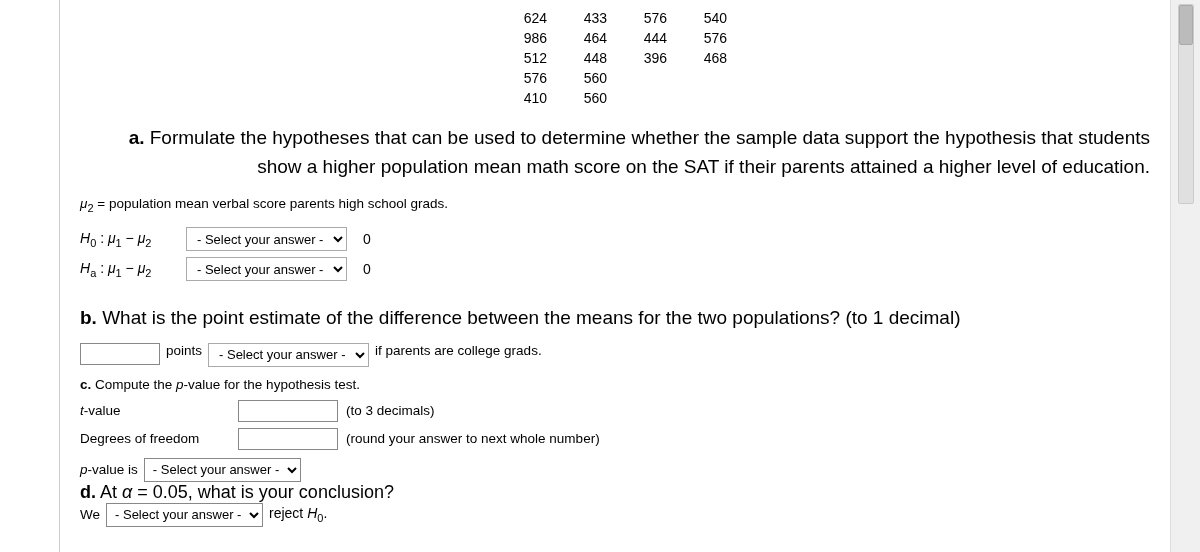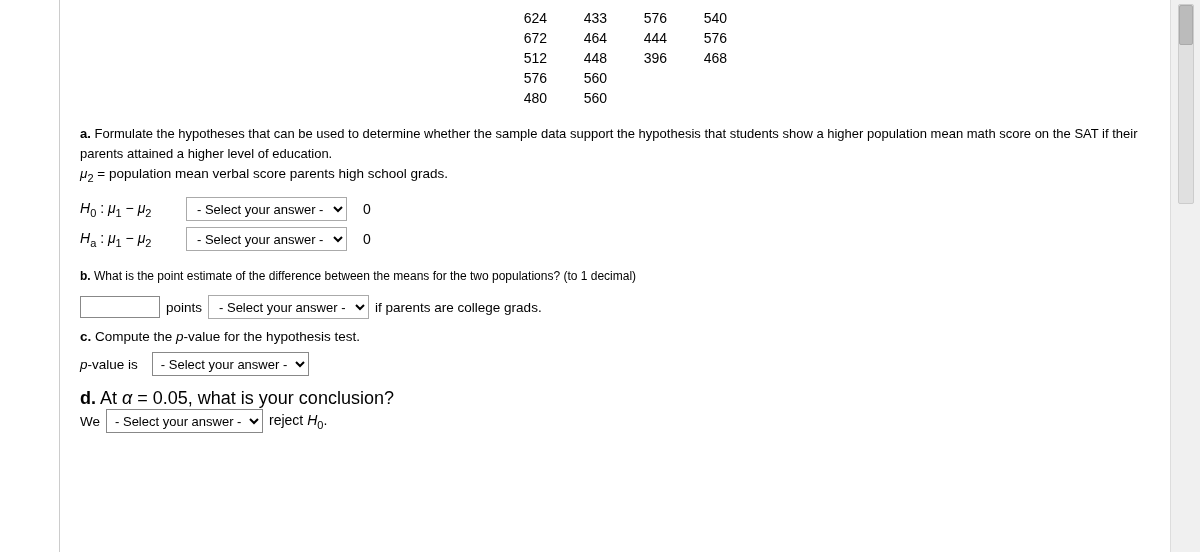--- a/index.html
+++ b/index.html
@@ -35,24 +35,25 @@
       display: grid;
       grid-template-columns: repeat(4, 60px);
       gap: 0;
       text-align: right;
     }
     .data-cell {
       padding: 2px 8px;
       font-size: 14px;
     }
     .problem-text {
-      font-size: 13px;
+      font-size: 19px;
       line-height: 1.5;
-      margin-bottom: 0;
+      margin-bottom: 12px;
       max-width: 1100px;
+      text-align: right;
     }
     .bold-label {
       font-weight: bold;
     }
     .mu-def {
       font-size: 13.5px;
       margin-bottom: 4px;
       line-height: 1.6;
     }
     .hypothesis-row {
@@ -72,28 +73,28 @@
       padding: 2px 6px;
       font-size: 13px;
       cursor: pointer;
       height: 24px;
       min-width: 160px;
     }
     .zero-label {
       font-size: 14px;
     }
     .section-b {
-      margin-top: 16px;
+      margin-top: 23px;
       margin-bottom: 10px;
-      font-size: 12px;
+      font-size: 19px;
       line-height: 1.5;
     }
     .points-row {
       display: flex;
-      align-items: center;
+      align-items: flex-start;
       gap: 6px;
       margin-bottom: 10px;
       font-size: 13.5px;
     }
     .points-input {
       border: 1px solid #aaa;
       width: 80px;
       height: 22px;
       padding: 2px 4px;
     }
@@ -120,22 +121,22 @@
       width: 100px;
       height: 22px;
       padding: 2px 4px;
     }
     .compute-hint {
       font-size: 13.5px;
     }
     .pvalue-row {
       display: flex;
       align-items: center;
-      gap: 14px;
-      margin-bottom: 12px;
+      gap: 6px;
+      margin-bottom: 0;
       font-size: 13.5px;
     }
     .section-d {
       font-size: 18px;
     }
     .conclusion-row {
       display: flex;
       align-items: center;
       gap: 6px;
       font-size: 13.5px;
@@ -198,33 +199,33 @@
   <div class="left-border"></div>
 
   <div class="main-content">
 
     <div class="data-table-area">
       <div class="data-table">
         <span class="data-cell">624</span>
         <span class="data-cell">433</span>
         <span class="data-cell">576</span>
         <span class="data-cell">540</span>
-        <span class="data-cell">672</span>
+        <span class="data-cell">986</span>
         <span class="data-cell">464</span>
         <span class="data-cell">444</span>
         <span class="data-cell">576</span>
         <span class="data-cell">512</span>
         <span class="data-cell">448</span>
         <span class="data-cell">396</span>
         <span class="data-cell">468</span>
         <span class="data-cell">576</span>
         <span class="data-cell">560</span>
         <span class="data-cell"></span>
         <span class="data-cell"></span>
-        <span class="data-cell">480</span>
+        <span class="data-cell">410</span>
         <span class="data-cell">560</span>
         <span class="data-cell"></span>
         <span class="data-cell"></span>
       </div>
     </div>
 
     <div class="problem-text">
       <span class="bold-label">a.</span>
       Formulate the hypotheses that can be used to determine whether the sample data support the hypothesis that students show a higher population mean math score on the SAT if their parents
       attained a higher level of education.
@@ -278,20 +279,32 @@
         <option value="higher">higher</option>
         <option value="lower">lower</option>
       </select>
       <span>if parents are college grads.</span>
     </div>
 
     <div class="section-c">
       <span class="bold-label">c.</span>
       Compute the <span class="math">p</span>-value for the hypothesis test.
     </div>
+    <div class="compute-grid">
+      <div class="compute-row">
+        <span class="compute-label"><span class="math">t</span>-value</span>
+        <input type="text" class="compute-input" style="">
+        <span class="compute-hint">(to 3 decimals)</span>
+      </div>
+      <div class="compute-row">
+        <span class="compute-label">Degrees of freedom</span>
+        <input type="text" class="compute-input" style="">
+        <span class="compute-hint">(round your answer to next whole number)</span>
+      </div>
+    </div>
     <div class="pvalue-row">
       <span><span class="math">p</span>-value is</span>
       <select>
         <option value="">- Select your answer -</option>
         <option value="lt01">less than .01</option>
         <option value="01to025">.01 to .025</option>
         <option value="025to05">.025 to .05</option>
         <option value="05to10">.05 to .10</option>
         <option value="gt10">greater than .10</option>
       </select>

